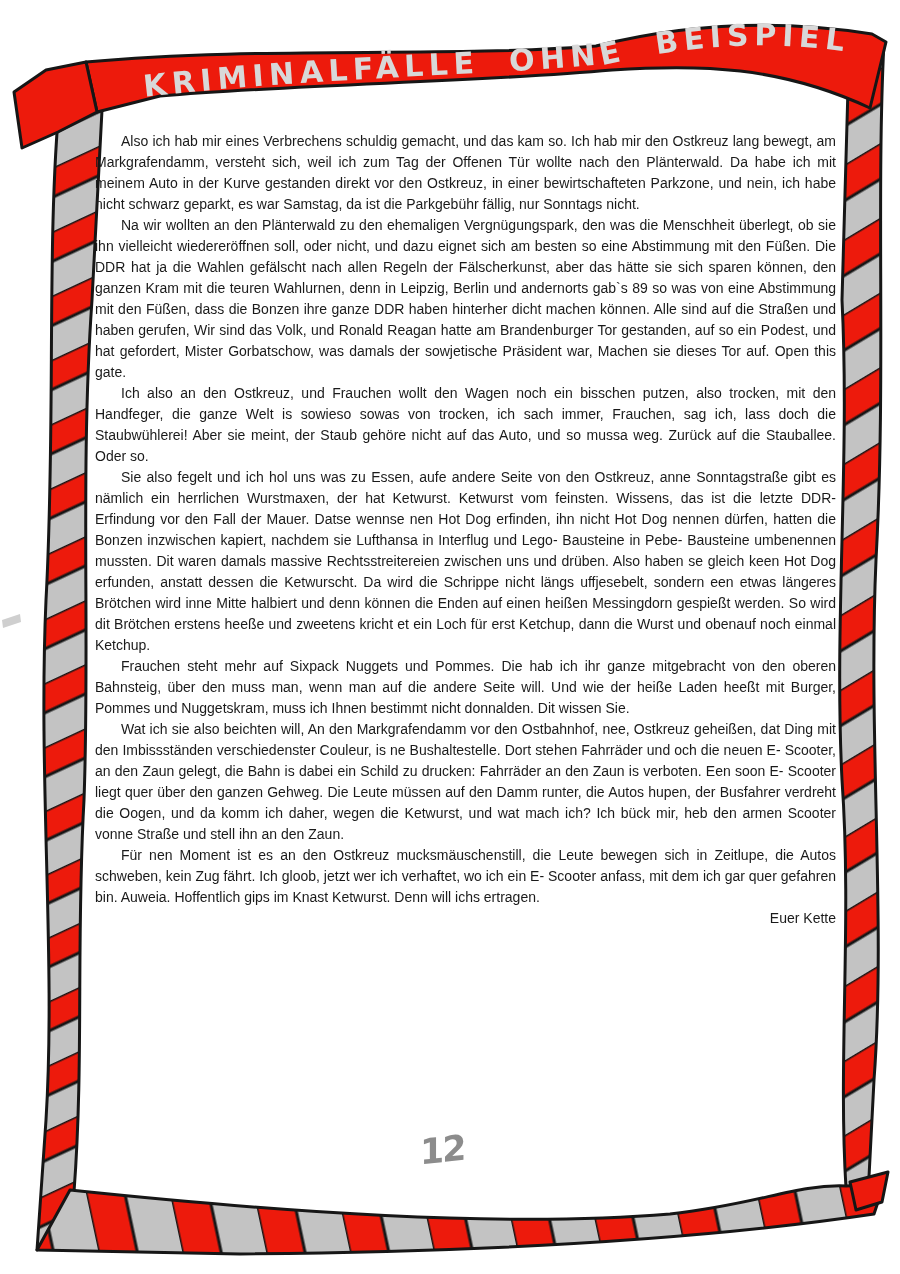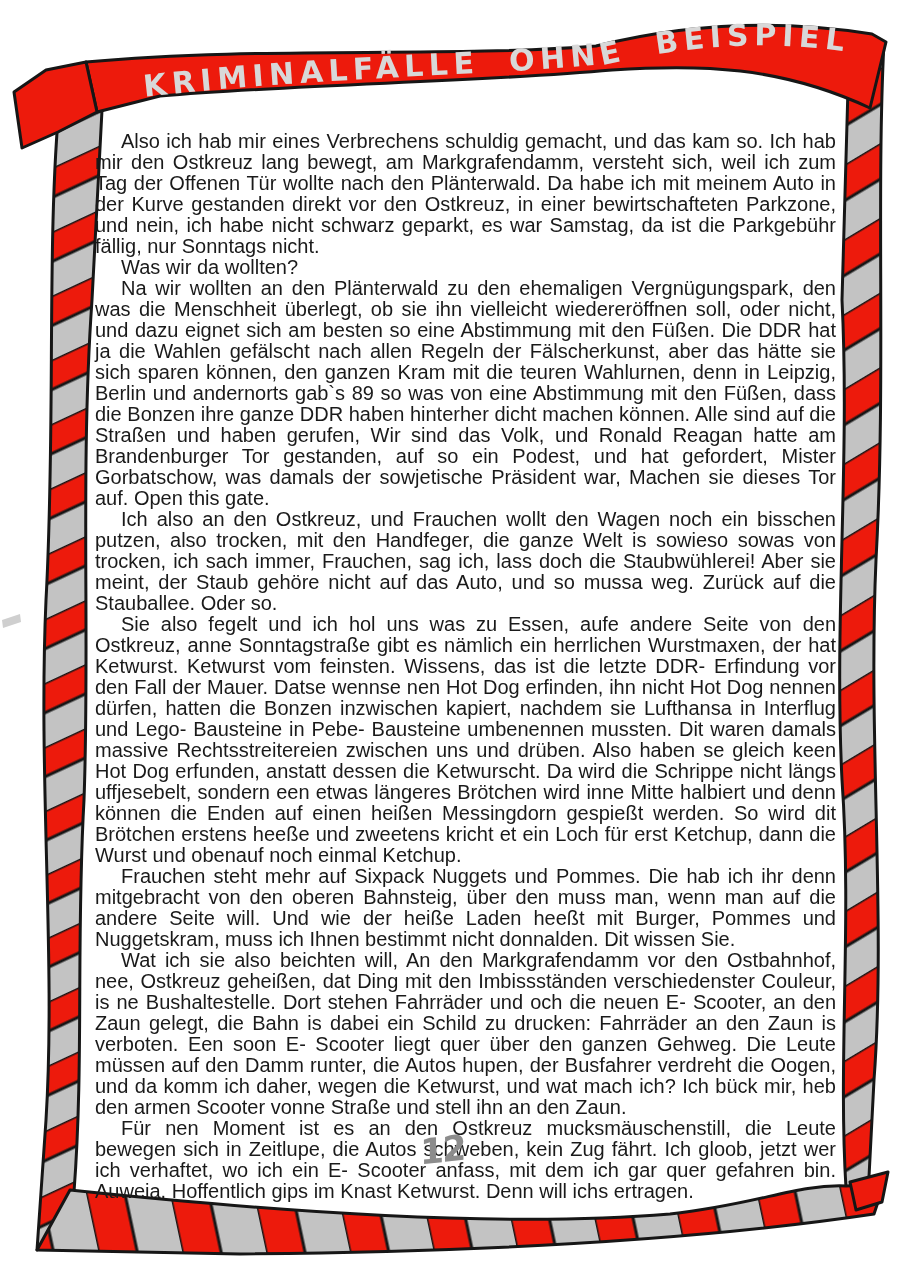--- a/index.html
+++ b/index.html
@@ -27,21 +27,21 @@
   .pf-gray{fill:var(--tape-gray);}
   .pf-line{fill:var(--tape-outline);}
   .banner-title-text{
     font-family:"DejaVu Sans", sans-serif;
     font-size:30px;font-weight:600;
     letter-spacing:5.5px;word-spacing:14px;
     fill:var(--banner-text);
   }
   .article{
     position:absolute;left:95px;top:131px;width:741px;z-index:2;
-    font-size:20px;line-height:21px;color:var(--ink);
+    font-size:14px;line-height:21px;color:var(--ink);
     text-align:justify;
   }
   .article p{margin:0;text-indent:26px;}
   .signature{text-align:right;margin-top:0;}
   .page-number{
     position:absolute;left:420px;top:1130px;z-index:2;
     font-family:"DejaVu Sans", sans-serif;
     font-size:35px;font-weight:800;color:var(--page-number-gray);
     transform:rotate(-6deg) skewX(-6deg);
     letter-spacing:-2px;
@@ -117,22 +117,22 @@
 
   <path class="tape-stroke fill-red" d="M 86,62 L 97,112 L 58,132 L 22,148 L 14,92 L 46,70 Z"></path>
 
   <text class="banner-title-text" transform="rotate(-0.5 500 70)">
     <textPath href="#bannerTextPath" startOffset="2">KRIMINALFÄLLE OHNE BEISPIEL</textPath>
   </text>
 </svg>
 
 <div class="article">
     <p>Also ich hab mir eines Verbrechens schuldig gemacht, und das kam so. Ich hab mir den Ostkreuz lang bewegt, am Markgrafendamm, versteht sich, weil ich zum Tag der Offenen Tür wollte nach den Plänterwald. Da habe ich mit meinem Auto in der Kurve gestanden direkt vor den Ostkreuz, in einer bewirtschafteten Parkzone, und nein, ich habe nicht schwarz geparkt, es war Samstag, da ist die Parkgebühr fällig, nur Sonntags nicht.</p>
-    <p>Was wir da wollten?</p>
     <p>Na wir wollten an den Plänterwald zu den ehemaligen Vergnügungspark, den was die Menschheit überlegt, ob sie ihn vielleicht wiedereröffnen soll, oder nicht, und dazu eignet sich am besten so eine Abstimmung mit den Füßen. Die DDR hat ja die Wahlen gefälscht nach allen Regeln der Fälscherkunst, aber das hätte sie sich sparen können, den ganzen Kram mit die teuren Wahlurnen, denn in Leipzig, Berlin und andernorts gab`s 89 so was von eine Abstimmung mit den Füßen, dass die Bonzen ihre ganze DDR haben hinterher dicht machen können. Alle sind auf die Straßen und haben gerufen, Wir sind das Volk, und Ronald Reagan hatte am Brandenburger Tor gestanden, auf so ein Podest, und hat gefordert, Mister Gorbatschow, was damals der sowjetische Präsident war, Machen sie dieses Tor auf. Open this gate.</p>
     <p>Ich also an den Ostkreuz, und Frauchen wollt den Wagen noch ein bisschen putzen, also trocken, mit den Handfeger, die ganze Welt is sowieso sowas von trocken, ich sach immer, Frauchen, sag ich, lass doch die Staubwühlerei! Aber sie meint, der Staub gehöre nicht auf das Auto, und so mussa weg. Zurück auf die Stauballee. Oder so.</p>
     <p>Sie also fegelt und ich hol uns was zu Essen, aufe andere Seite von den Ostkreuz, anne Sonntagstraße gibt es nämlich ein herrlichen Wurstmaxen, der hat Ketwurst. Ketwurst vom feinsten. Wissens, das ist die letzte DDR- Erfindung vor den Fall der Mauer. Datse wennse nen Hot Dog erfinden, ihn nicht Hot Dog nennen dürfen, hatten die Bonzen inzwischen kapiert, nachdem sie Lufthansa in Interflug und Lego- Bausteine in Pebe- Bausteine umbenennen mussten. Dit waren damals massive Rechtsstreitereien zwischen uns und drüben. Also haben se gleich keen Hot Dog erfunden, anstatt dessen die Ketwurscht. Da wird die Schrippe nicht längs uffjesebelt, sondern een etwas längeres Brötchen wird inne Mitte halbiert und denn können die Enden auf einen heißen Messingdorn gespießt werden. So wird dit Brötchen erstens heeße und zweetens kricht et ein Loch für erst Ketchup, dann die Wurst und obenauf noch einmal Ketchup.</p>
-    <p>Frauchen steht mehr auf Sixpack Nuggets und Pommes. Die hab ich ihr denn mitgebracht von den oberen Bahnsteig, über den muss man, wenn man auf die andere Seite will. Und wie der heiße Laden heeßt mit Burger, Pommes und Nuggetskram, muss ich Ihnen bestimmt nicht donnalden. Dit wissen Sie.</p>
+    <p>Frauchen steht mehr auf Sixpack Nuggets und Pommes. Die hab ich ihr ganze mitgebracht von den oberen Bahnsteig, über den muss man, wenn man auf die andere Seite will. Und wie der heiße Laden heeßt mit Burger, Pommes und Nuggetskram, muss ich Ihnen bestimmt nicht donnalden. Dit wissen Sie.</p>
     <p>Wat ich sie also beichten will, An den Markgrafendamm vor den Ostbahnhof, nee, Ostkreuz geheißen, dat Ding mit den Imbissständen verschiedenster Couleur, is ne Bushaltestelle. Dort stehen Fahrräder und och die neuen E- Scooter, an den Zaun gelegt, die Bahn is dabei ein Schild zu drucken: Fahrräder an den Zaun is verboten. Een soon E- Scooter liegt quer über den ganzen Gehweg. Die Leute müssen auf den Damm runter, die Autos hupen, der Busfahrer verdreht die Oogen, und da komm ich daher, wegen die Ketwurst, und wat mach ich? Ich bück mir, heb den armen Scooter vonne Straße und stell ihn an den Zaun.</p>
     <p>Für nen Moment ist es an den Ostkreuz mucksmäuschenstill, die Leute bewegen sich in Zeitlupe, die Autos schweben, kein Zug fährt. Ich gloob, jetzt wer ich verhaftet, wo ich ein E- Scooter anfass, mit dem ich gar quer gefahren bin. Auweia. Hoffentlich gips im Knast Ketwurst. Denn will ichs ertragen.</p>
+    <p class="signature">Euer Kette</p>
   </div>
 
 <div class="page-number">12</div>
 
 </body></html>

